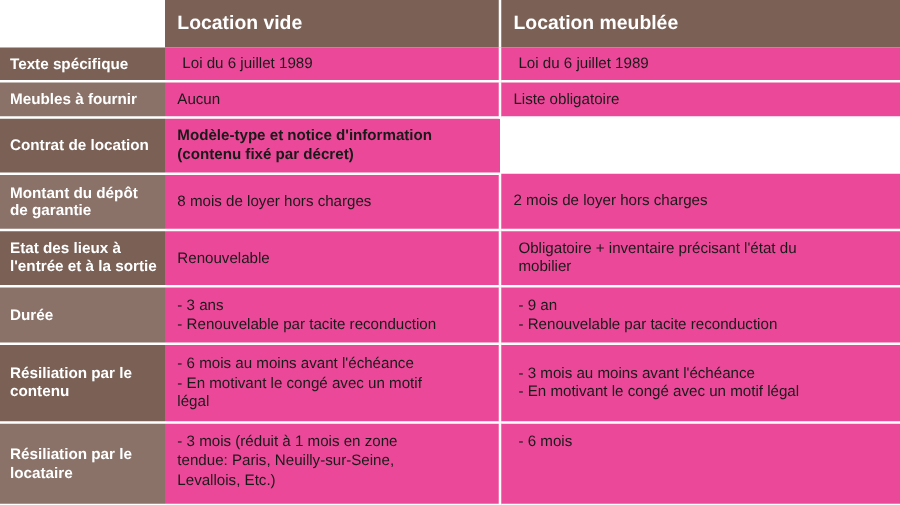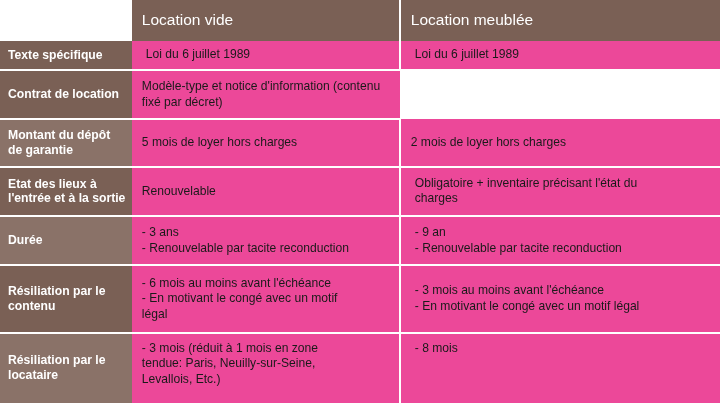--- a/index.html
+++ b/index.html
@@ -34,21 +34,21 @@
   .col-meub  { width: 306px; }
 
   
   .hdr-blank {
     background: #ffffff;
   }
   .hdr {
     background: #7a6055;
     color: #ffffff;
     font-size: 15.5px;
-    font-weight: normal;
+    font-weight: bold;
     padding: 8px 4px 8px 10px;
     vertical-align: middle;
     border-right: 2px solid #ffffff;
   }
   .hdr:last-child { border-right: none; }
 
   
   .lbl {
     background: #7a6055;
     color: #ffffff;
@@ -91,39 +91,44 @@
     <div class="cell col-vide hdr">Location vide</div>
     <div class="cell col-meub hdr">Location meublée</div>
   </div>
 
   <div class="row">
     <div class="cell col-label lbl">Texte spécifique</div>
     <div class="cell col-vide val val-center-pad">Loi du 6 juillet 1989</div>
     <div class="cell col-meub val val-center-pad">Loi du 6 juillet 1989</div>
   </div>
 
+  <div class="row">
+    <div class="cell col-label lbl lbl-alt">Meubles à fournir</div>
+    <div class="cell col-vide val">Aucun</div>
+    <div class="cell col-meub val">Liste obligatoire</div>
+  </div>
 
   <div class="row">
     <div class="cell col-label lbl">Contrat de location</div>
-    <div class="cell val val-span" colspan="2" style="display: table-cell; width: 562px;">Modèle-type et notice d'information (contenu fixé par décret)</div>
+    <div class="cell val val-span" colspan="2" style="display: table-cell; width: 562px; font-weight: bold;">Modèle-type et notice d'information (contenu fixé par décret)</div>
 
   </div>
 
   <div class="row">
     <div class="cell col-label lbl lbl-alt">Montant du dépôt de garantie</div>
-    <div class="cell col-vide val">5 mois de loyer hors charges</div>
+    <div class="cell col-vide val">8 mois de loyer hors charges</div>
     <div class="cell col-meub val">2 mois de loyer hors charges</div>
   </div>
 
   <div class="row">
     <div class="cell col-label lbl">Etat des lieux à l'entrée et à la sortie</div>
     <div class="cell col-vide val">Renouvelable</div>
     <div class="cell col-meub val val-center-pad lines">
       <div>Obligatoire + inventaire précisant l'état du</div>
-      <div>charges</div>
+      <div>mobilier</div>
     </div>
   </div>
 
   <div class="row">
     <div class="cell col-label lbl lbl-alt">Durée</div>
     <div class="cell col-vide val lines">
       <div>- 3 ans</div>
       <div>- Renouvelable par tacite reconduction</div>
     </div>
     <div class="cell col-meub val val-center-pad lines">
@@ -146,17 +151,17 @@
   </div>
 
   <div class="row">
     <div class="cell col-label lbl lbl-alt">Résiliation par le locataire</div>
     <div class="cell col-vide val lines topalign">
       <div>- 3 mois (réduit à 1 mois en zone</div>
       <div>tendue: Paris, Neuilly-sur-Seine,</div>
       <div>Levallois, Etc.)</div>
     </div>
     <div class="cell col-meub val val-center-pad lines topalign">
-      <div>- 8 mois</div>
+      <div>- 6 mois</div>
     </div>
   </div>
 
 </div>
 
 </body></html>

